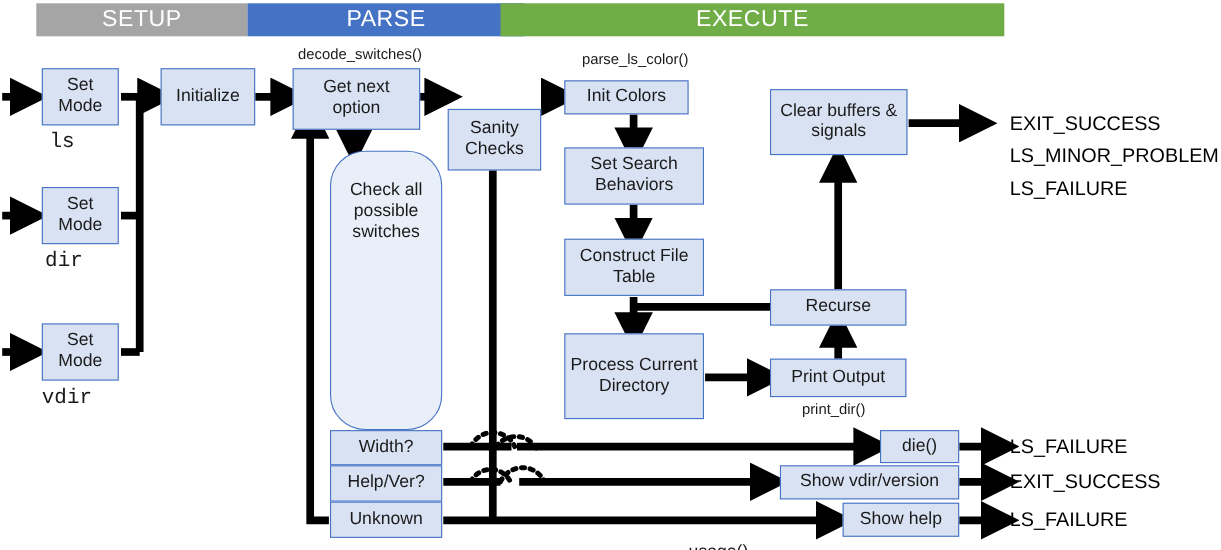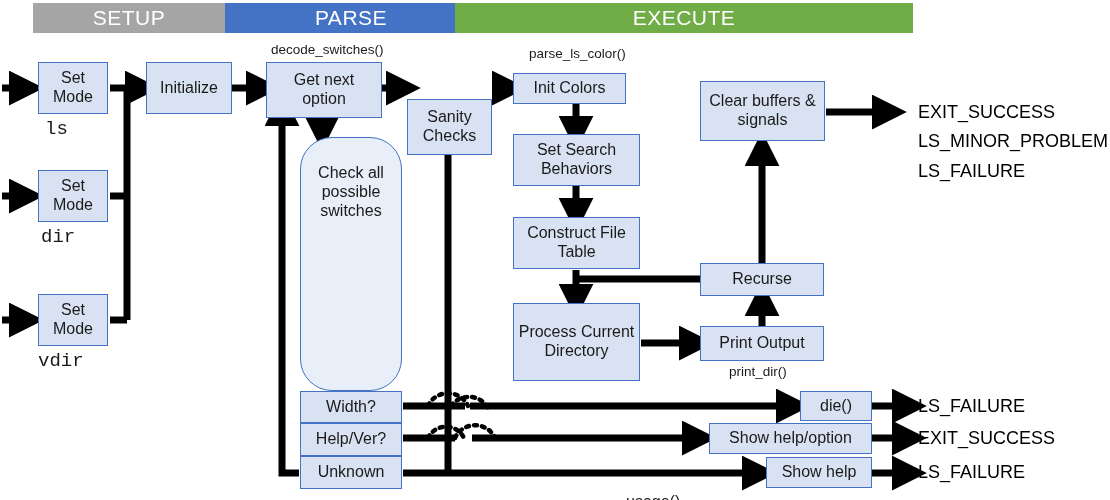--- a/index.html
+++ b/index.html
@@ -186,19 +186,19 @@
 
   <div class="exit" style="left:918px; top:102px;">EXIT_SUCCESS</div>
   <div class="exit" style="left:918px; top:131px;">LS_MINOR_PROBLEM</div>
   <div class="exit" style="left:918px; top:161px;">LS_FAILURE</div>
 
   <div class="node" style="left:800px; top:391px; width:72px; height:30px;">die()</div>
   <div class="exit" style="left:918px; top:396px;">LS_FAILURE</div>
 
   <div class="caption" style="left:626px; top:445px; font-size:16px;margin-top:48px;">usage()</div>
 
-  <div class="node" style="left:709px; top:423px; width:163px; height:31px;">Show help/option</div>
+  <div class="node" style="left:709px; top:423px; width:163px; height:31px;">Show vdir/version</div>
   <div class="exit" style="left:918px; top:428px;">EXIT_SUCCESS</div>
 
   <div class="node" style="left:766px; top:457px; width:106px; height:31px;">Show help</div>
   <div class="exit" style="left:918px; top:462px;">LS_FAILURE</div>
 
 </div>
 
 </body></html>

